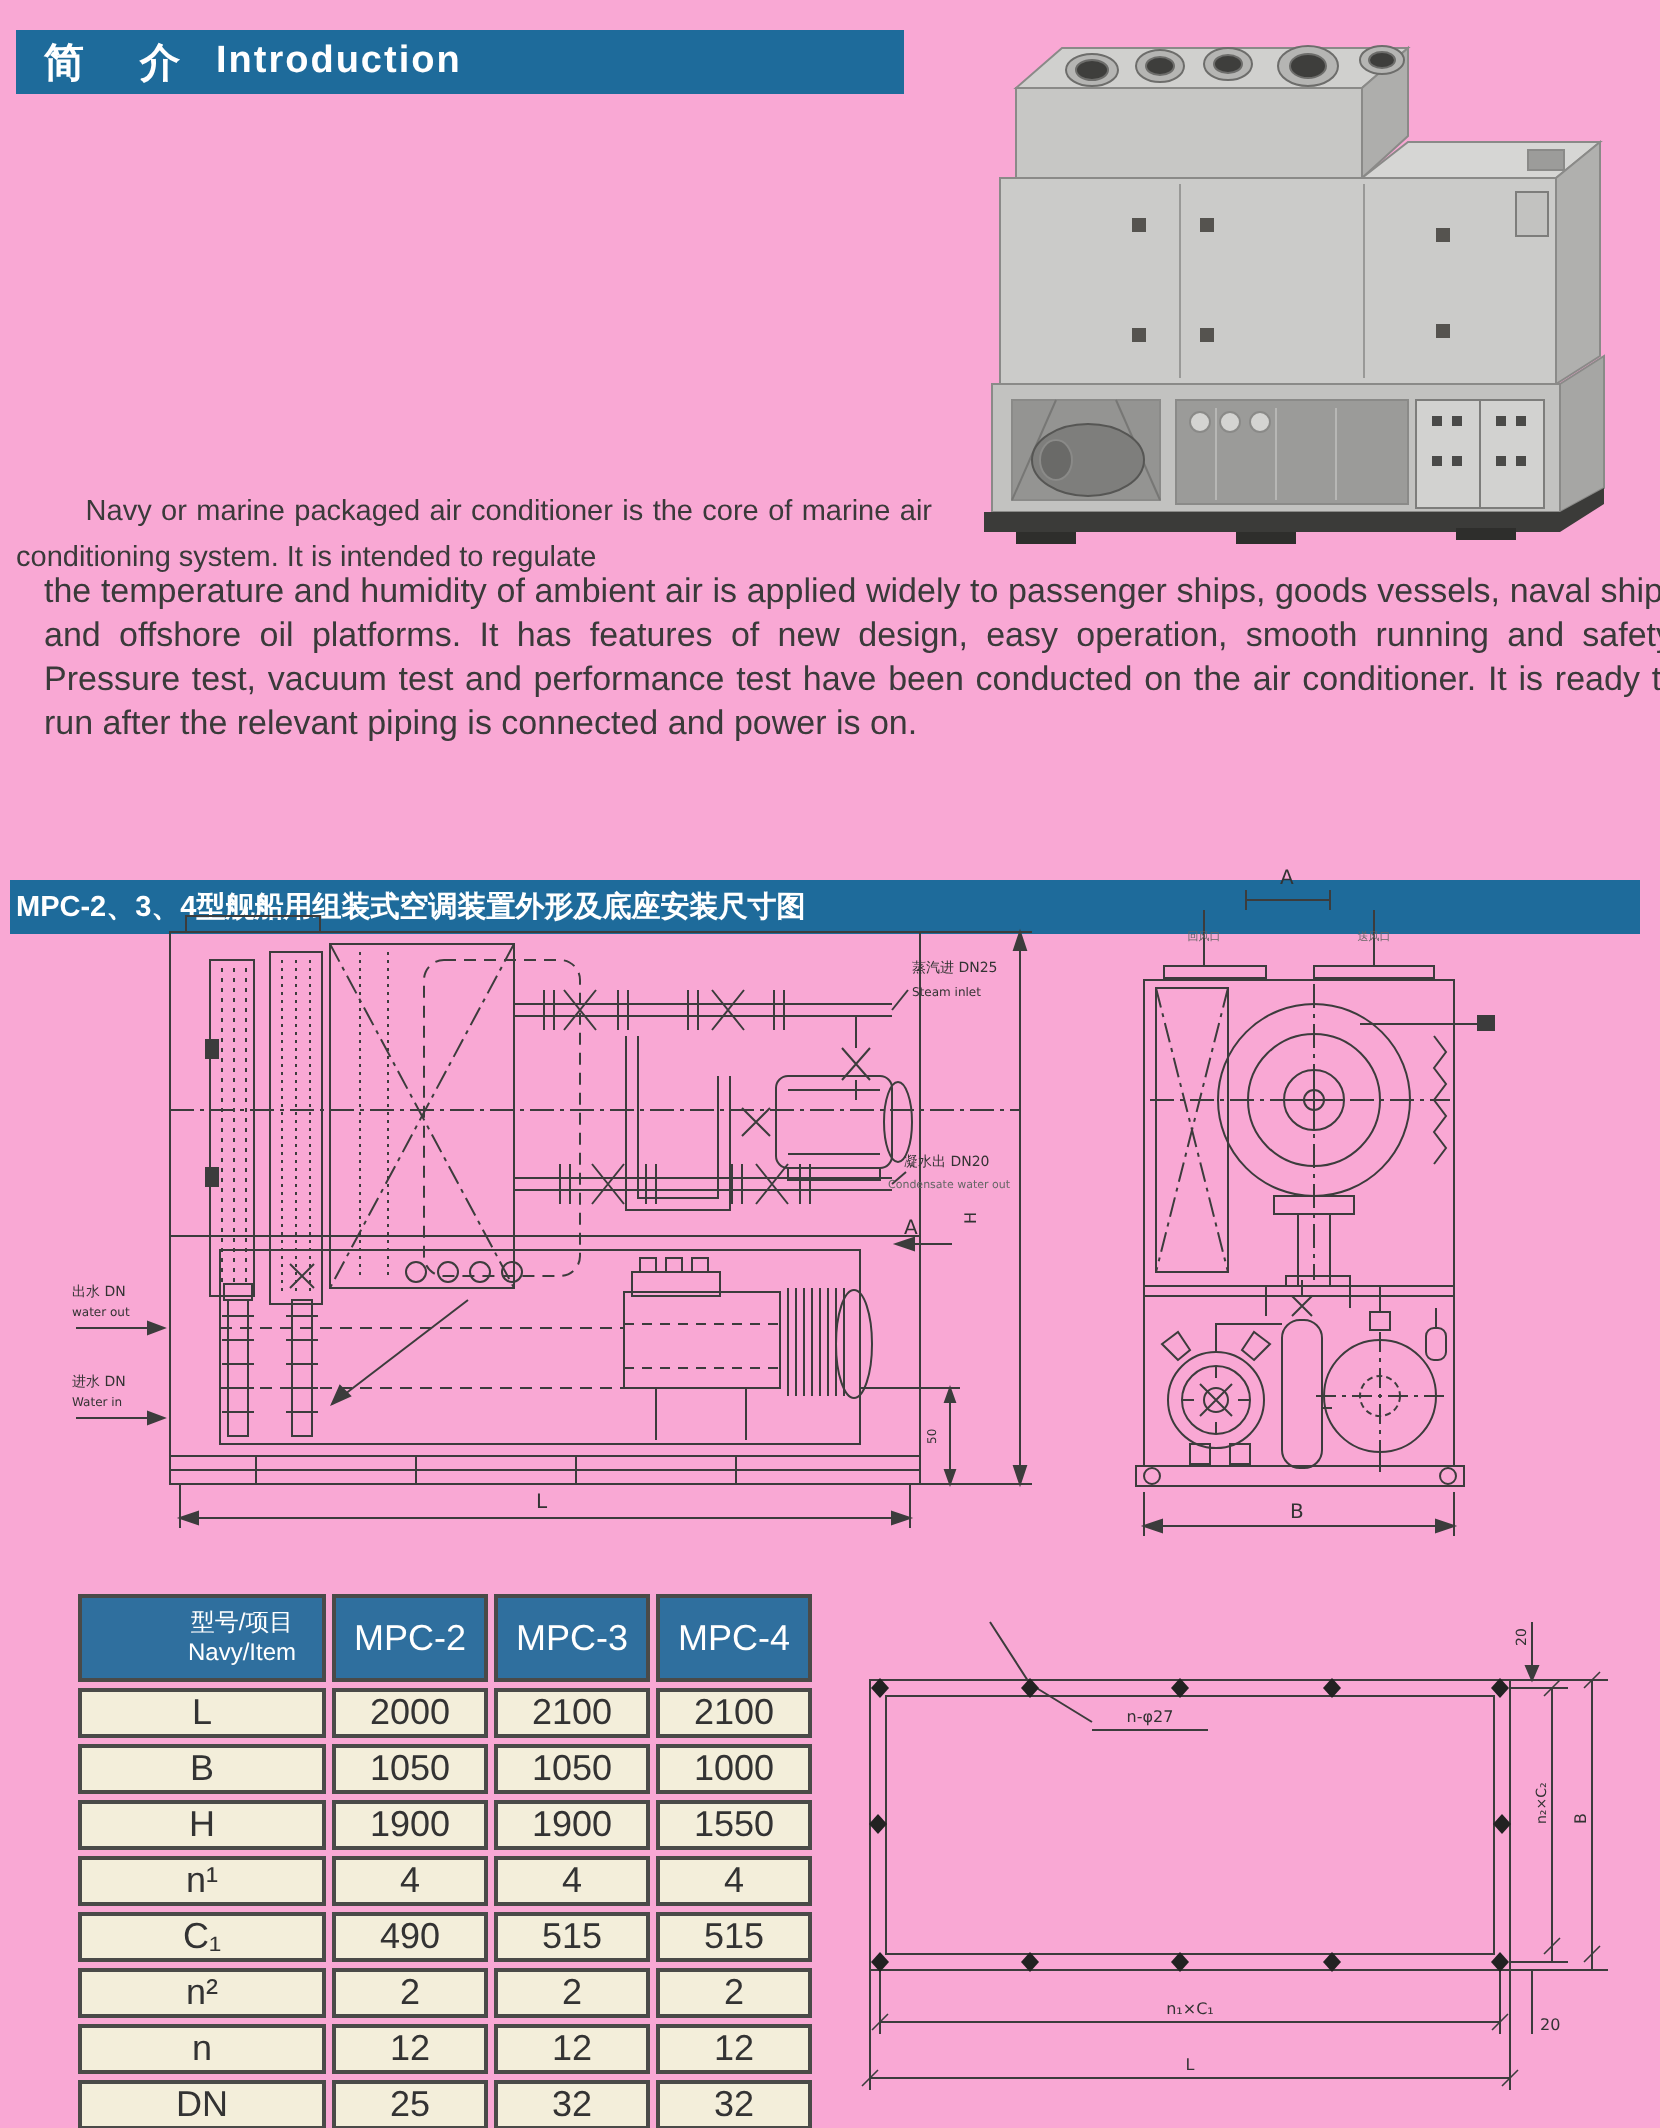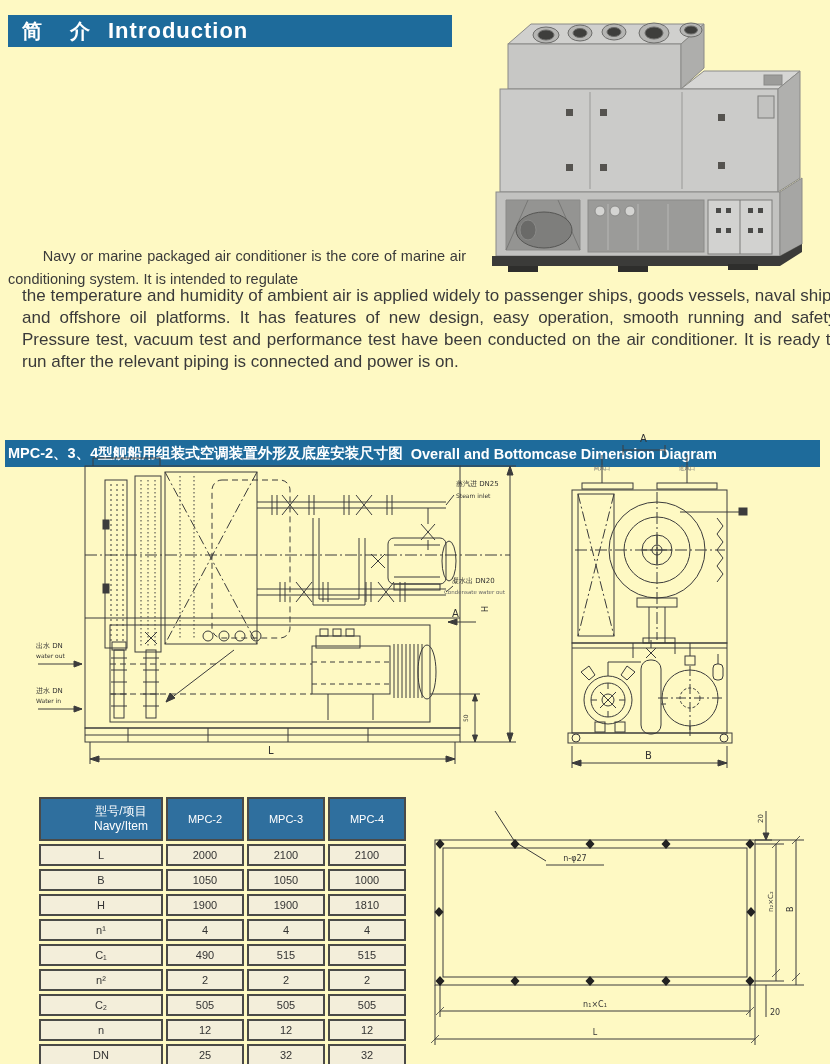--- a/index.html
+++ b/index.html
@@ -1,31 +1,31 @@
 <!DOCTYPE html>
 <html><head>
 <meta charset="utf-8">
 <style>
   html,body{margin:0;padding:0;background:#e8e8e4;}
-  .page{position:relative;width:830px;height:1064px;background:#fef9c3;overflow:hidden;
+  .page{position:relative;width:830px;height:1064px;background:#f9a8d4;overflow:hidden;
         font-family:"Liberation Sans","DejaVu Sans",sans-serif;color:#2b2b2b;}
   .abs{position:absolute;}
   .bar{background:#1e6b9b;color:#fff;display:flex;align-items:center;}
   .bar1{left:8px;top:15px;width:430px;height:32px;padding-left:14px;font-size:20px;font-weight:bold;}
   .bar1 .zh{letter-spacing:4px;margin-right:14px;}
-  .bar1 .en{font-size:22px;letter-spacing:1px;font-weight:bold;}
+  .bar1 .en{font-size:19px;letter-spacing:1px;font-weight:bold;}
   .bar2{left:5px;top:392px;width:812px;height:27px;padding-left:3px;font-size:14.5px;font-weight:bold;margin-top:48px;}
   .bar2 .zh{margin-right:8px;}
   .zh-para{left:8px;top:60px;width:456px;font-size:17px;line-height:25.4px;letter-spacing:1.5px;
            text-align:justify;text-indent:2.1em;font-family:"Liberation Serif","DejaVu Serif",serif;}
   .en-narrow{left:8px;top:245px;width:458px;font-size:14.5px;line-height:23px;text-align:justify;
              text-indent:2.4em;color:#3a3a3a;}
   .en-wide{left:22px;top:285px;width:818px;font-size:17px;line-height:22px;text-align:justify;color:#3a3a3a;}
   table.dims{left:36px;top:794px;position:absolute;border-collapse:separate;border-spacing:3px;}
-  table.dims th,table.dims td{border:2px solid #4a4a48;font-size:11px;text-align:center;
+  table.dims th,table.dims td{border:2px solid #4a4a48;font-size:18px;text-align:center;
        padding:0 4px;background:#f3eeda;color:#333;}
   table.dims thead th{background:#2f6f9e;color:#fff;height:40px;font-weight:normal;}
   table.dims thead th.first{width:72px;font-size:12px;line-height:15px;padding-left:44px;}
   table.dims thead th.model{width:66px;}
   table.dims tbody th{width:72px;height:18px;font-weight:normal;}
   table.dims tbody td{width:66px;height:18px;}
   svg text{font-family:"DejaVu Sans",sans-serif;fill:#333;}
   .dl7{font-size:7px;} .dl6{font-size:6px;} .dl10{font-size:10px;} .dl8{font-size:8px;} .dl5{font-size:5.5px;fill:#666;}
 </style>
 </head>
@@ -101,21 +101,20 @@
       </g>
       <polygon points="24,250 312,250 334,238 334,246 312,260 24,260" fill="#3b3b39" stroke="none"></polygon>
       <rect x="40" y="260" width="30" height="6" fill="#2e2e2c" stroke="none"></rect>
       <rect x="150" y="260" width="30" height="6" fill="#2e2e2c" stroke="none"></rect>
       <rect x="260" y="258" width="30" height="6" fill="#2e2e2c" stroke="none"></rect>
     </g>
   </svg>
 
   <div class="abs bar bar2">
     <span class="zh">MPC-2、3、4型舰船用组装式空调装置外形及底座安装尺寸图</span>
-    <span class="en">Overall and Bottomcase Dimension Diagram</span>
   </div>
 
   <svg class="abs" style="left:28px;top:432px" width="510" height="352" viewBox="0 0 510 352">
     <g stroke="#3c3c3c" stroke-width="1" fill="none">
       <path d="M65,34 V26 H132 V34"></path>
       <rect x="57" y="34" width="375" height="262"></rect>
       <line x1="57" y1="186" x2="432" y2="186"></line>
       <rect x="82" y="193" width="320" height="97"></rect>
       <rect x="57" y="296" width="375" height="14"></rect>
       <line x1="57" y1="303" x2="432" y2="303"></line>
@@ -401,47 +400,41 @@
         <tr>
           <th>B</th>
           <td>1050</td>
           <td>1050</td>
           <td>1000</td>
         </tr>
         <tr>
           <th>H</th>
           <td>1900</td>
           <td>1900</td>
-          <td>1810</td>
+          <td>1550</td>
         </tr>
         <tr>
           <th>n¹</th>
           <td>4</td>
           <td>4</td>
           <td>4</td>
         </tr>
         <tr>
           <th>C₁</th>
           <td>490</td>
           <td>515</td>
           <td>515</td>
         </tr>
         <tr>
           <th>n²</th>
           <td>2</td>
           <td>2</td>
           <td>2</td>
         </tr>
         <tr>
-          <th>C₂</th>
-          <td>505</td>
-          <td>505</td>
-          <td>505</td>
-        </tr>
-        <tr>
           <th>n</th>
           <td>12</td>
           <td>12</td>
           <td>12</td>
         </tr>
         <tr>
           <th>DN</th>
           <td>25</td>
           <td>32</td>
           <td>32</td>

